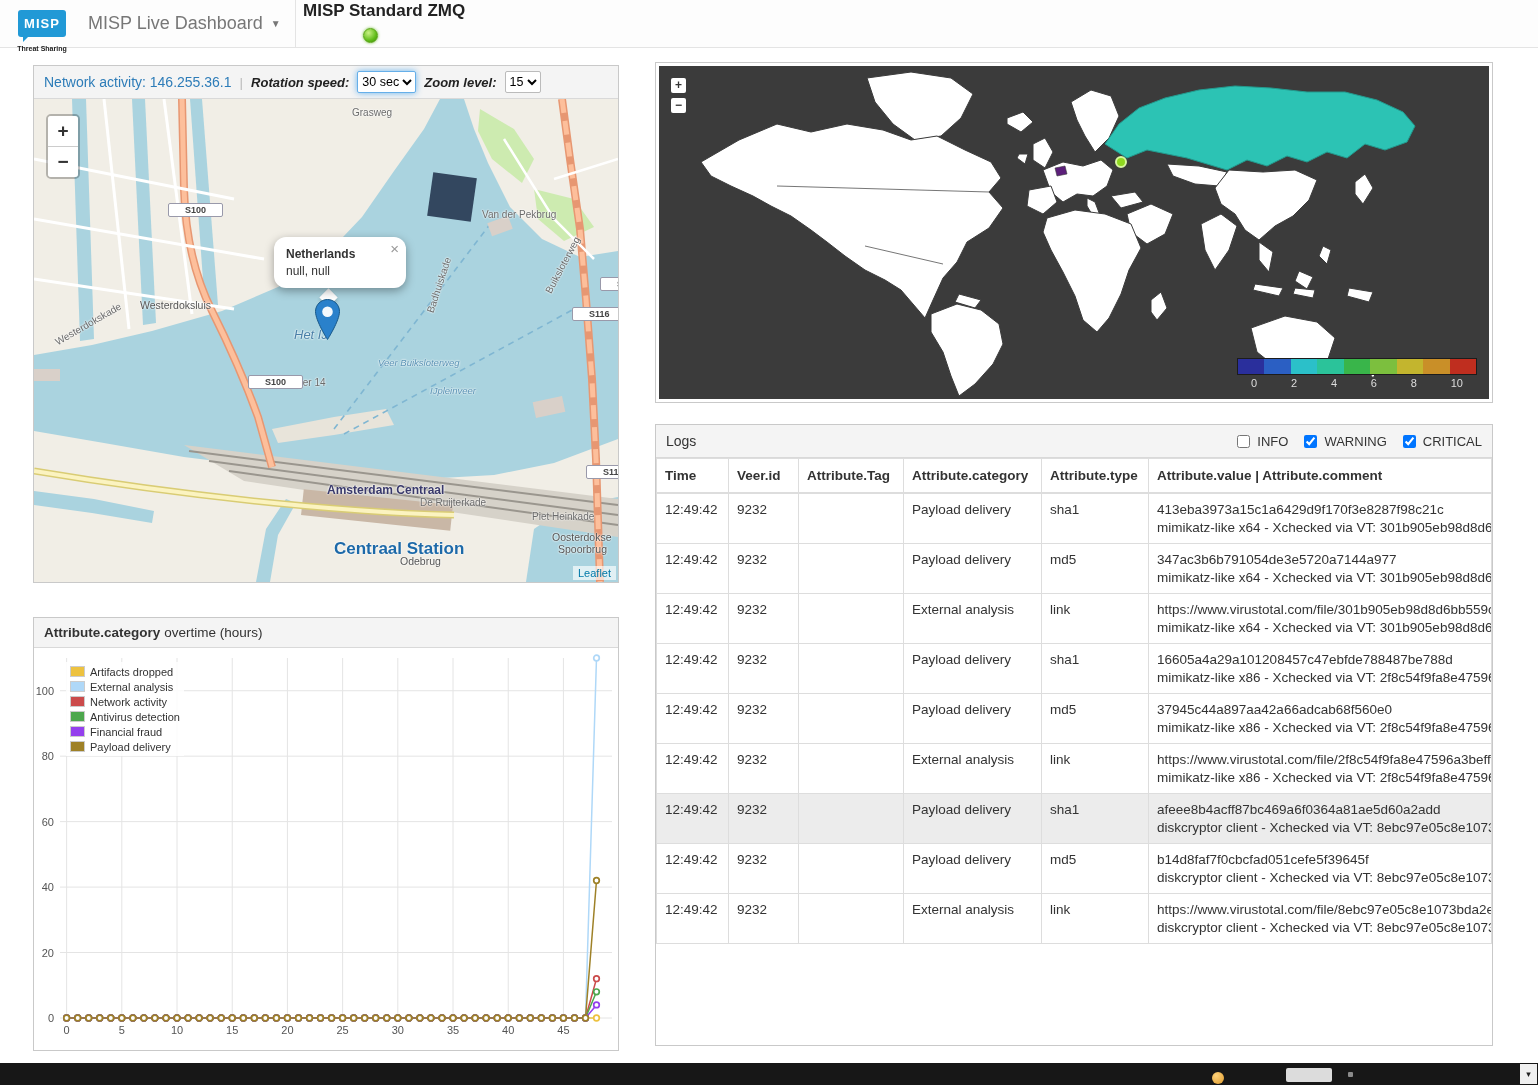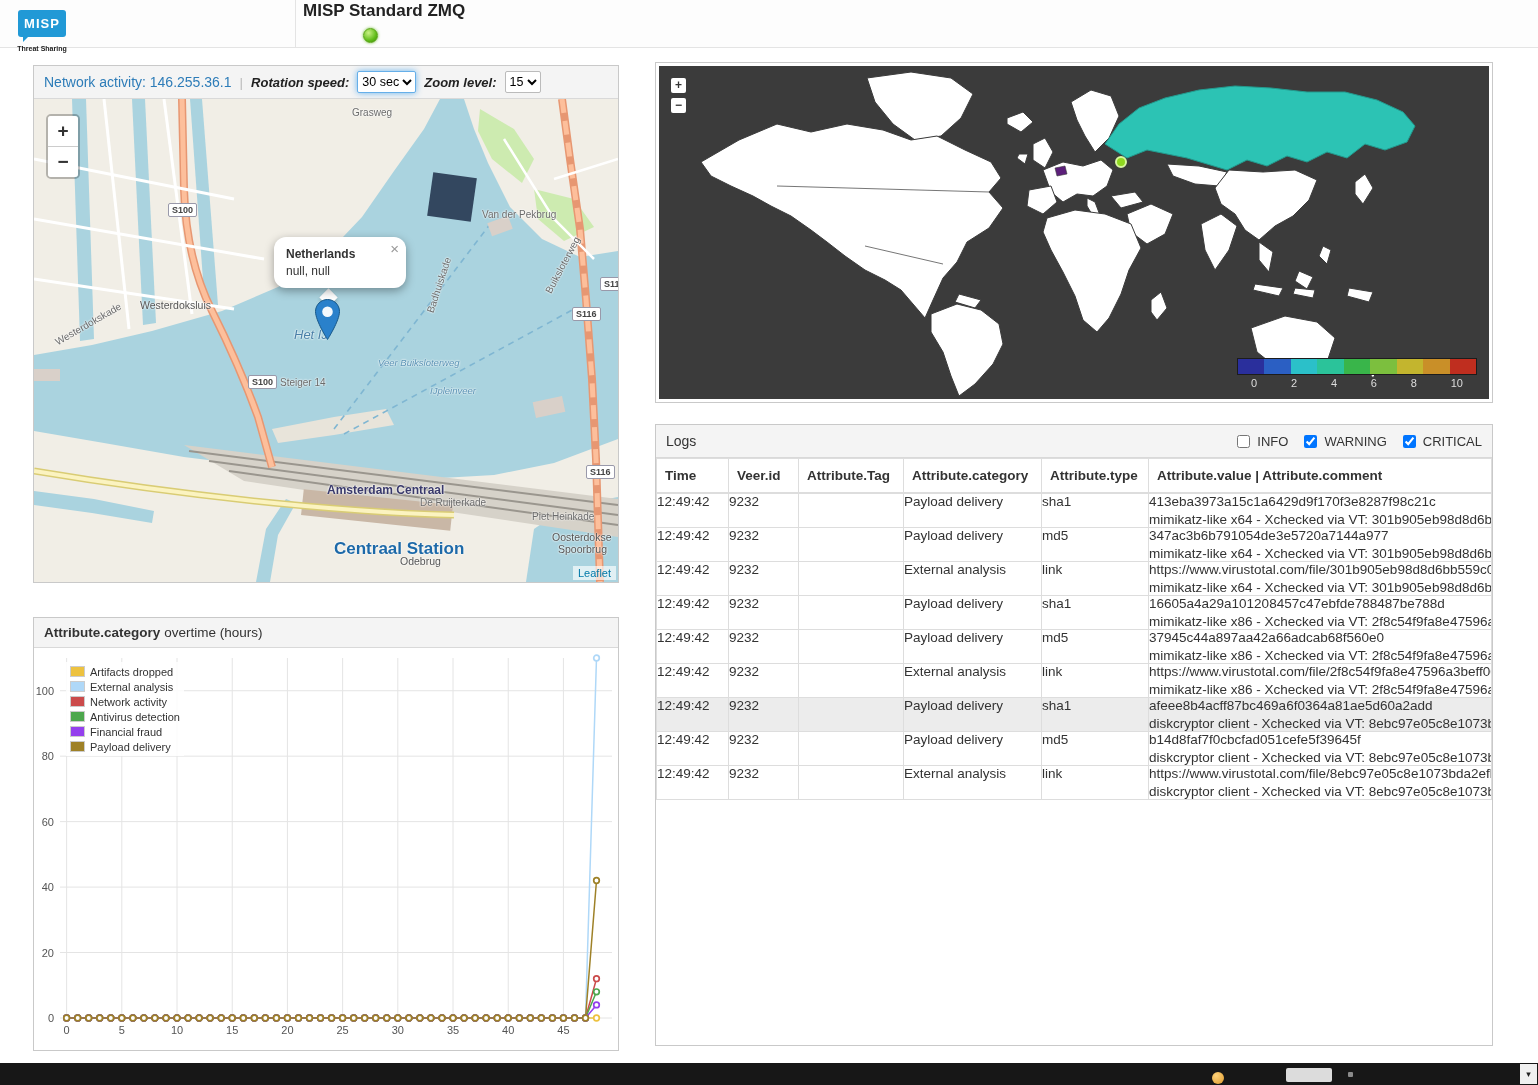--- a/index.html
+++ b/index.html
@@ -45,21 +45,21 @@
   #map-labels{position:absolute;left:0;top:0;width:100%;height:100%;pointer-events:none}
   .maplab{position:absolute;white-space:nowrap;transform-origin:left center;
           text-shadow:0 0 2px #fff,0 0 2px #fff}
   .ml-street{font-size:10px;color:#6b6b6b}
   .ml-place{font-size:10.5px;color:#555}
   .ml-water{font-size:13px;font-style:italic;color:#4a80a8}
   .ml-water-small{font-size:9.5px;font-style:italic;color:#5b93b5}
   .ml-city{font-size:12px;font-weight:bold;color:#39396b}
   .ml-station{font-size:17px;font-weight:bold;color:#1d69a8}
   .ml-badge{font-size:9px;font-weight:bold;color:#444;background:#fff;border:1px solid #99a;
-            border-radius:2px;padding:0 3px;line-height:12px;text-shadow:none}
+            border-radius:2px;padding:0 16px;line-height:12px;text-shadow:none}
 
   #leaflet-zoom{position:absolute;left:12px;top:15px;width:30px;border:2px solid rgba(0,0,0,.25);
                 border-radius:5px;overflow:hidden;z-index:10}
   .lz-btn{width:30px;height:30px;background:#fff;font-size:19px;font-weight:bold;color:#333;
           text-align:center;line-height:30px;cursor:pointer}
   .lz-btn:first-child{border-bottom:1px solid #ccc}
   #leaflet-attrib{position:absolute;right:2px;bottom:2px;background:rgba(255,255,255,.65);
                   color:#0078A8;font-size:11px;padding:1px 5px;z-index:10}
 
   #map-popup{position:absolute;left:240px;top:138px;width:108px;background:#fff;border-radius:12px;
@@ -93,21 +93,21 @@
   #scale-bar{display:flex;height:15px;border:1px solid #1c1c1c}
   .scale-seg{flex:1}
   #scale-labels{display:flex;justify-content:space-between;padding:0 14px;color:#ddd;font-size:11px;margin-top:2px}
 
   
   #logs-panel{left:655px;top:424px;width:838px;height:622px}
   #logs-panel .panel-header{height:33px;font-size:14px;justify-content:space-between}
   #log-filters{display:flex;align-items:center;gap:12px}
   .filter{font-size:13px;color:#333;display:flex;align-items:center;gap:4px;cursor:pointer}
   #logs-table{width:100%;border-collapse:collapse;table-layout:fixed;font-size:13.5px}
-  #logs-table th,#logs-table td{border:1px solid #ddd;padding:0;text-align:left;vertical-align:top;
+  #logs-table th,#logs-table td{border:1px solid #ddd;padding:8px;text-align:left;vertical-align:top;
                                 overflow:hidden;white-space:nowrap}
   #logs-table th{border-bottom-width:2px;font-weight:bold;padding:9px 8px}
   #logs-table tr.hl{background:#ececec}
   .cmt{margin-top:3px}
 
   
   #bottom-bar{position:absolute;left:0;bottom:0;width:100%;height:22px;background:#171717}
   #bb-orange{position:absolute;left:1212px;top:9px;width:12px;height:12px;border-radius:50%;
              background:radial-gradient(circle at 35% 30%,#ffd27a,#de9b2e)}
   #bb-box{position:absolute;left:1286px;top:5px;width:46px;height:14px;background:#dcdcdc;border-radius:2px}
@@ -115,20 +115,24 @@
   #bb-corner{position:absolute;right:1px;top:1px;width:17px;height:20px;background:#f0f0f0;
              color:#222;font-size:9px;text-align:center;line-height:20px}
 </style>
 </head>
 <body>
 
 <div id="navbar">
   <div id="logo">
     <div id="logo-box">MISP</div>
     <div id="logo-tagline">Threat Sharing</div>
+  </div>
+  <div id="nav-title">
+    <span>MISP Live Dashboard</span>
+    <span class="caret">▼</span>
   </div>
   <div id="nav-divider"></div>
   <div id="zmq">
     <div id="zmq-label">MISP Standard ZMQ</div>
     <div id="zmq-dot"></div>
   </div>
 </div>
 
 <div class="panel" id="activity-panel">
   <div class="panel-header">

